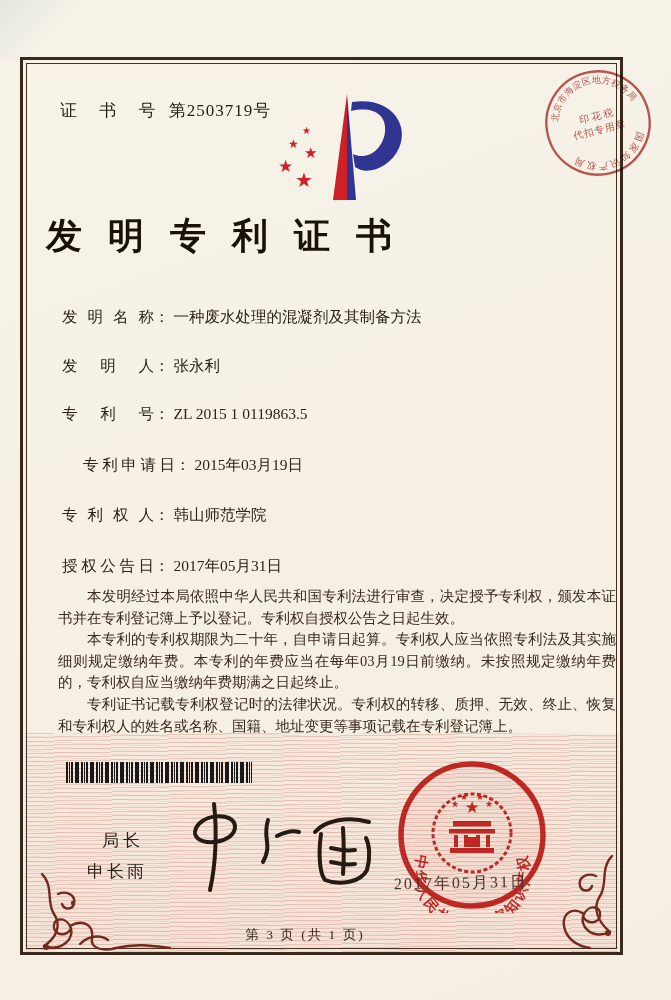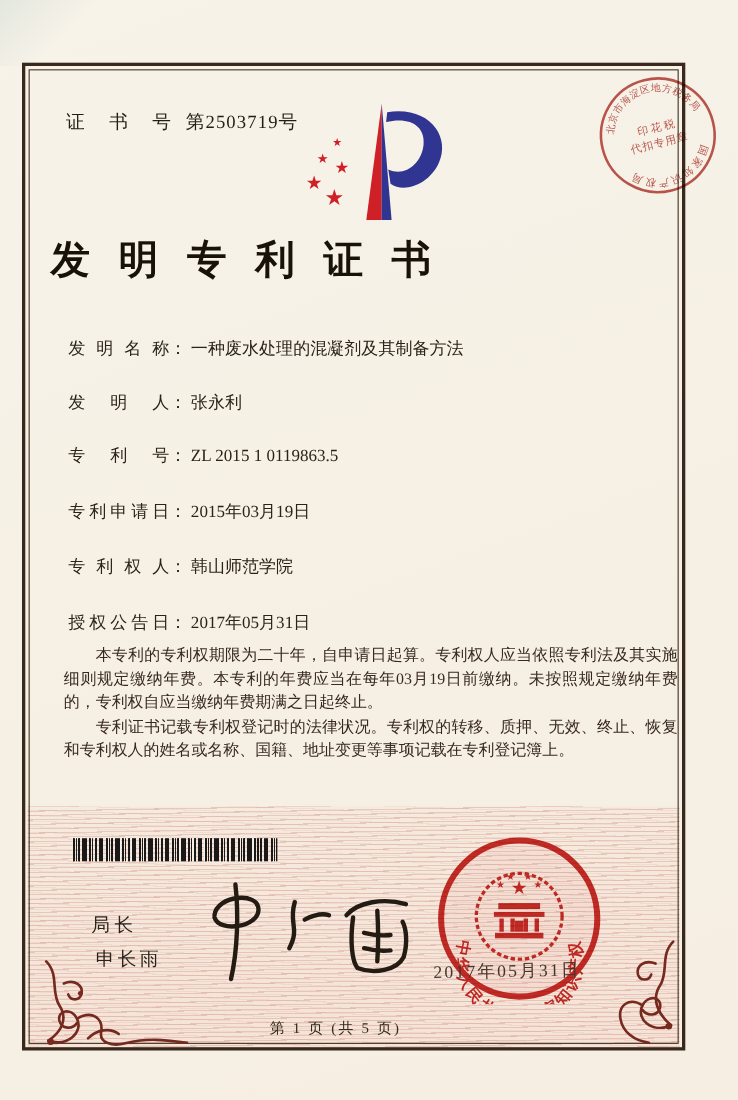--- a/index.html
+++ b/index.html
@@ -38,37 +38,37 @@
   .title{
     position:absolute; left:20px; top:212px; width:603px;
     text-align:left; font-size:36px; font-weight:bold; color:#181208;
     letter-spacing:26px; padding-left:26px; white-space:nowrap;
   }
 
   .field-row{ position:absolute; left:62px; font-size:15.5px; color:#2b231b; white-space:nowrap; }
   .field-label{ display:inline-block; width:92px; text-align:justify; text-align-last:justify; vertical-align:bottom; }
   .field-colon{ display:inline-block; margin-right:4px; }
   .f0{ top:307px; } .f1{ top:356px; } .f2{ top:404px; }
-  .f3{ top:455px; } .f4{ top:505px; } .f5{ top:556px; }
+  .f3{ top:455px;margin-left:21px; } .f4{ top:505px; } .f5{ top:556px; }
 
   .paragraphs{
     position:absolute; left:58px; top:586px; width:558px;
     font-size:14.5px; line-height:21.6px; text-align:justify; color:#38291d;
   }
   .paragraphs p{ text-indent:2em; margin:0; }
 
   .barcode{
     position:absolute; left:66px; top:762px; width:186px; height:21px;
     background-image:
       repeating-linear-gradient(90deg,#191919 0,#191919 2px,transparent 2px,transparent 5px),
       repeating-linear-gradient(90deg,#191919 0,#191919 1px,transparent 1px,transparent 3px),
       repeating-linear-gradient(90deg,transparent 0,transparent 9px,#f6efe3 9px,#f6efe3 11px);
   }
 
-  .signer-title{ position:absolute; left:83px; top:829px; font-size:17px; letter-spacing:4px; color:#2a221a; }
+  .signer-title{ position:absolute; left:102px; top:829px; font-size:17px; letter-spacing:4px; color:#2a221a; }
   .signer-name { position:absolute; left:87px; top:860px; font-size:17px; letter-spacing:3px; color:#2a221a; }
   .signature{ position:absolute; left:165px; top:798px; width:225px; height:100px; }
 
   .seal{ position:absolute; left:394px; top:757px; width:156px; height:156px; mix-blend-mode:multiply; opacity:.95; }
   .seal-date{
     position:absolute; left:394px; top:873px; font-size:16px; letter-spacing:2px;
     color:#45352c; transform:rotate(-1deg); white-space:nowrap;
   }
   .tax-seal{ position:absolute; left:537px; top:60px; width:122px; height:126px; transform:rotate(-14deg); mix-blend-mode:multiply; opacity:.88; }
 
@@ -125,20 +125,21 @@
     <span class="field-label">专利申请日</span><span class="field-colon">：</span><span>2015年03月19日</span>
   </div>
   <div class="field-row f4">
     <span class="field-label">专利权人</span><span class="field-colon">：</span><span>韩山师范学院</span>
   </div>
   <div class="field-row f5">
     <span class="field-label">授权公告日</span><span class="field-colon">：</span><span>2017年05月31日</span>
   </div>
 
   <div class="paragraphs">
+    <p>本发明经过本局依照中华人民共和国专利法进行审查，决定授予专利权，颁发本证书并在专利登记簿上予以登记。专利权自授权公告之日起生效。</p>
     <p>本专利的专利权期限为二十年，自申请日起算。专利权人应当依照专利法及其实施细则规定缴纳年费。本专利的年费应当在每年03月19日前缴纳。未按照规定缴纳年费的，专利权自应当缴纳年费期满之日起终止。</p>
     <p>专利证书记载专利权登记时的法律状况。专利权的转移、质押、无效、终止、恢复和专利权人的姓名或名称、国籍、地址变更等事项记载在专利登记簿上。</p>
   </div>
 
   <div class="barcode"></div>
 
   <div class="signer-title">局长</div>
   <div class="signer-name">申长雨</div>
 
   <svg class="signature" viewBox="0 0 225 100">
@@ -208,14 +209,14 @@
   <svg class="flourish right" viewBox="0 0 64 102">
     <g fill="none" stroke="#76291f" stroke-width="2.4" stroke-linecap="round">
       <path d="M8,4 C20,16 12,32 20,44 C28,56 22,70 10,80"></path>
       <path d="M10,80 C28,88 42,74 36,62 C31,52 18,54 20,64 C22,72 32,72 36,66"></path>
       <path d="M36,62 C48,54 58,62 56,74 C54,86 44,94 30,96"></path>
       <path d="M24,24 C34,20 42,26 40,34 C38,40 30,40 28,34"></path>
     </g>
     <circle cx="12" cy="81" r="3" fill="#76291f"></circle>
   </svg>
 
-  <div class="footer">第 1 页 (共 5 页)</div>
+  <div class="footer">第 3 页 (共 1 页)</div>
 </div>
 
 </body></html>

